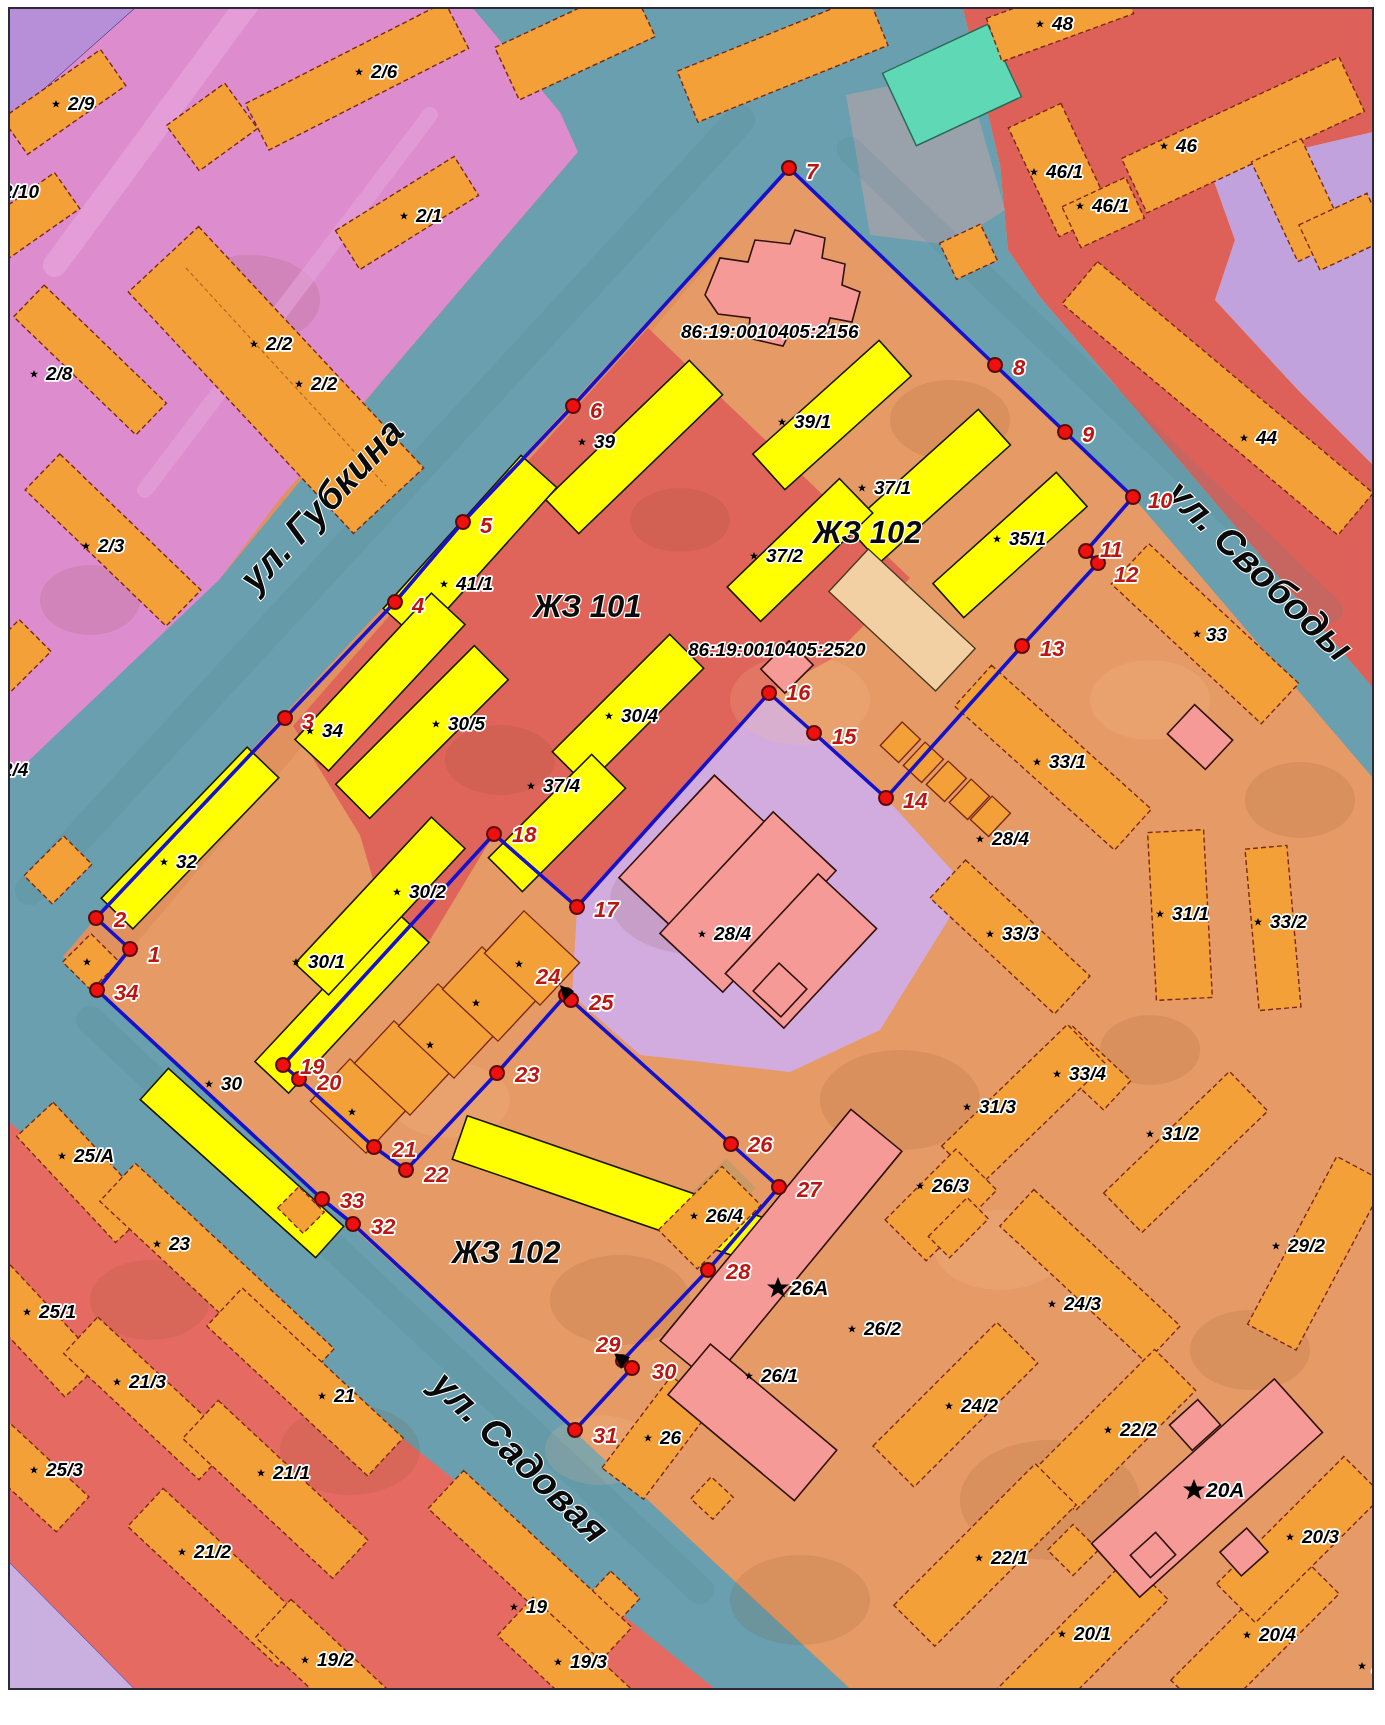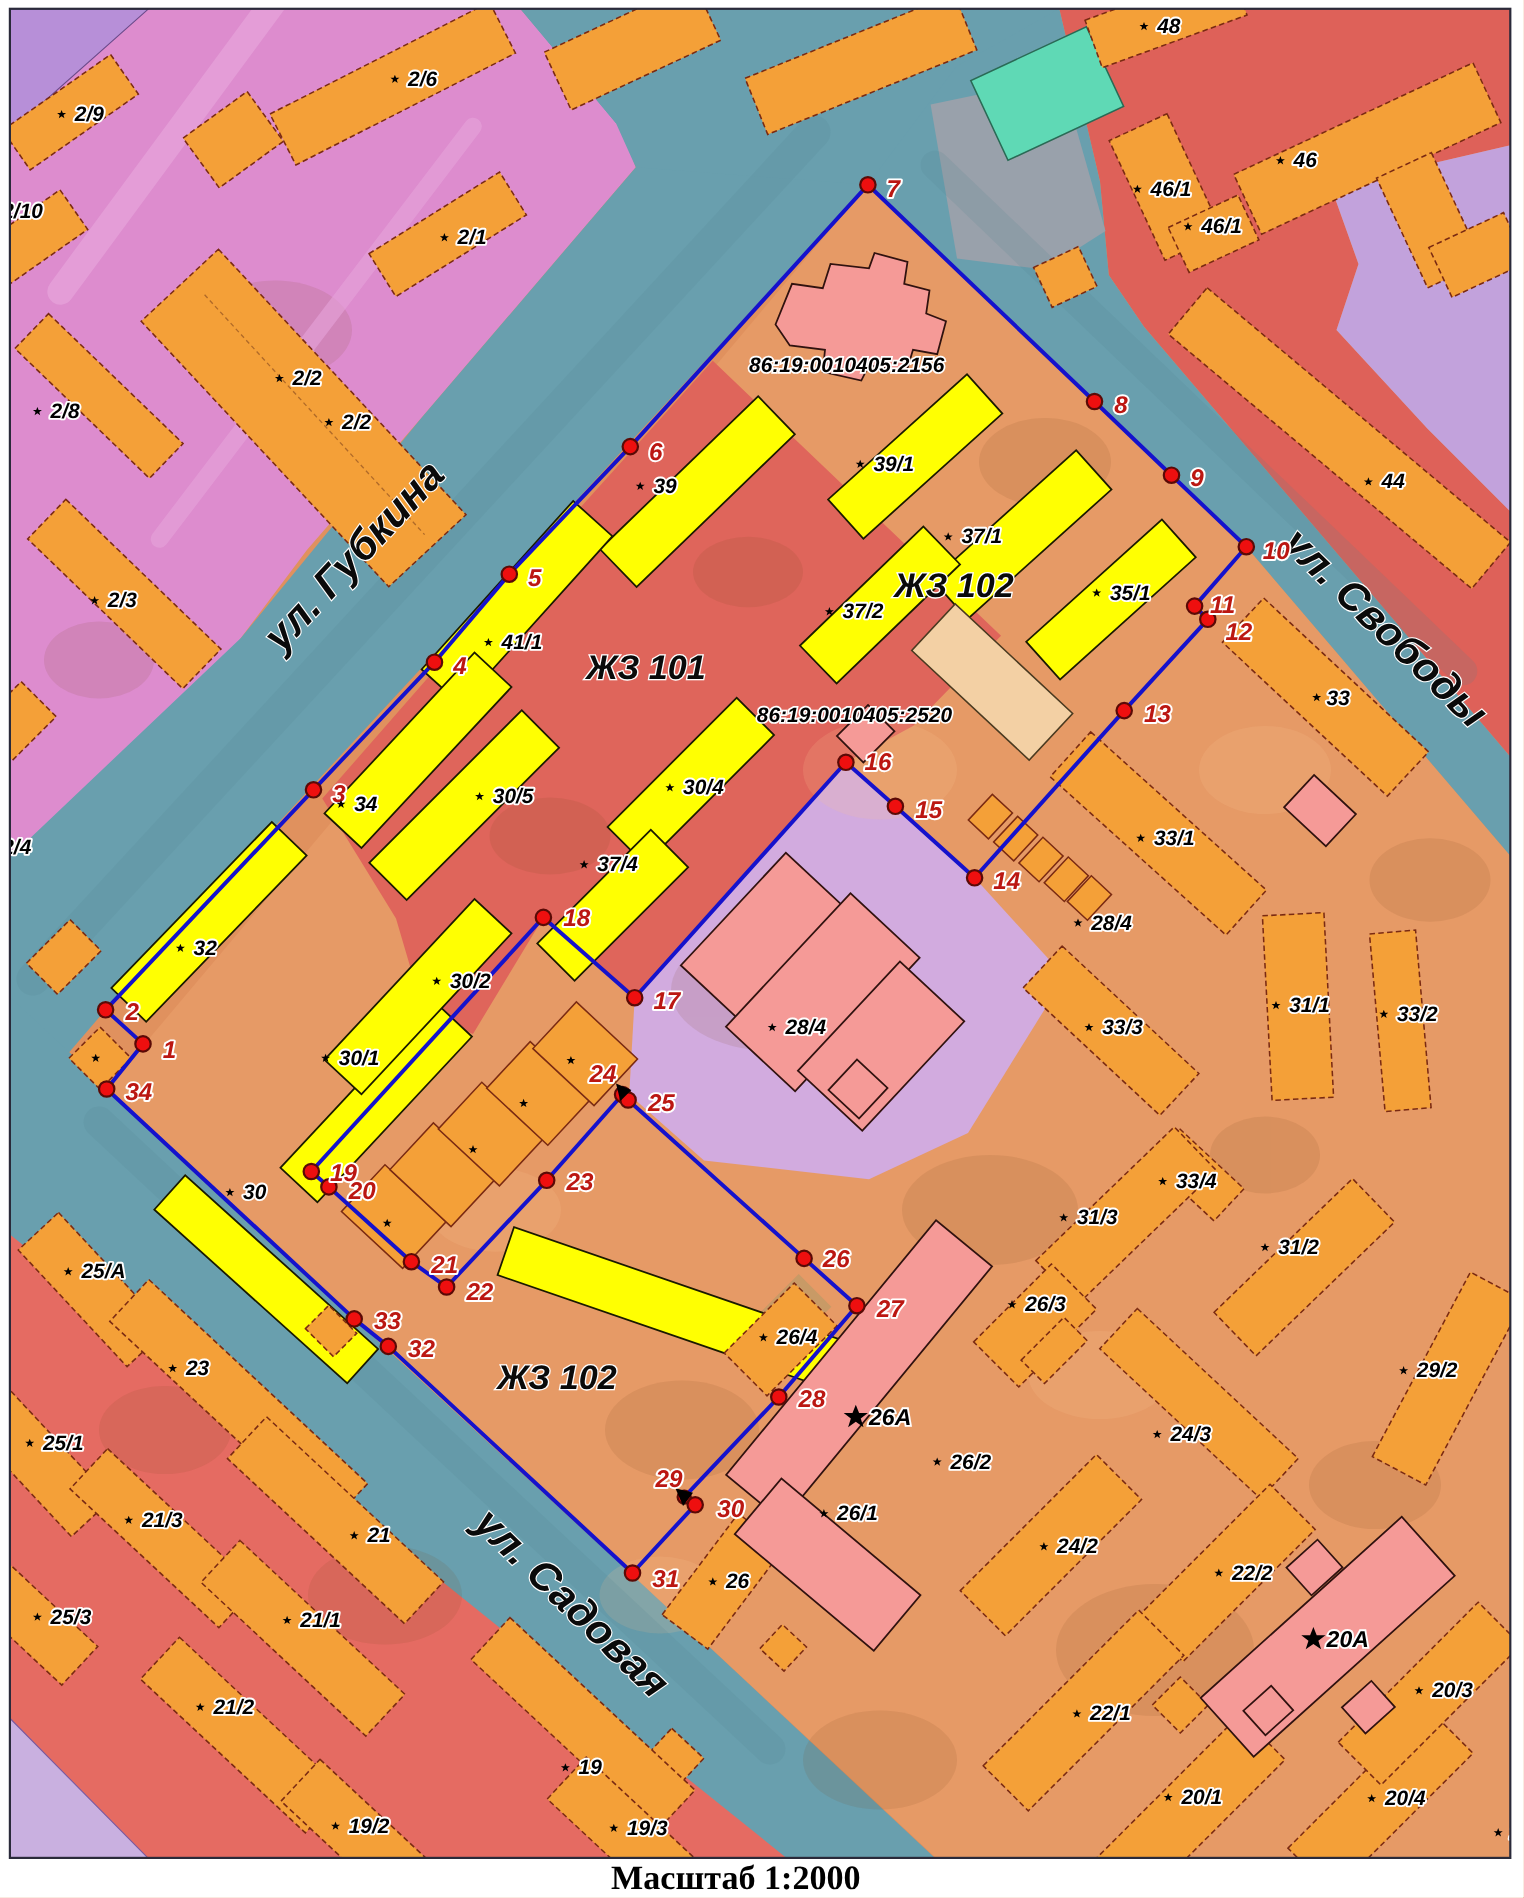--- a/index.html
+++ b/index.html
@@ -516,16 +516,13 @@
           <use href="#st" x="352" y="1112"></use>
           <use href="#st" x="430" y="1045"></use>
           <use href="#st" x="476" y="1003"></use>
           <use href="#st" x="519" y="964"></use>
 </g>
 </g>
 
 <rect x="9" y="8" width="1364" height="1681" fill="none" stroke="#2a2a3a" stroke-width="2"></rect>
 </svg>
 
-<div style="position:absolute;left:0;top:1689px;width:1338px;text-align:center;">
-<span class="cap" style="font-family:'Liberation Serif',serif;font-weight:bold;font-size:31px;color:#000;">Масштаб 1:2000</span>
 </div>
-</div>
 
 </body></html>

